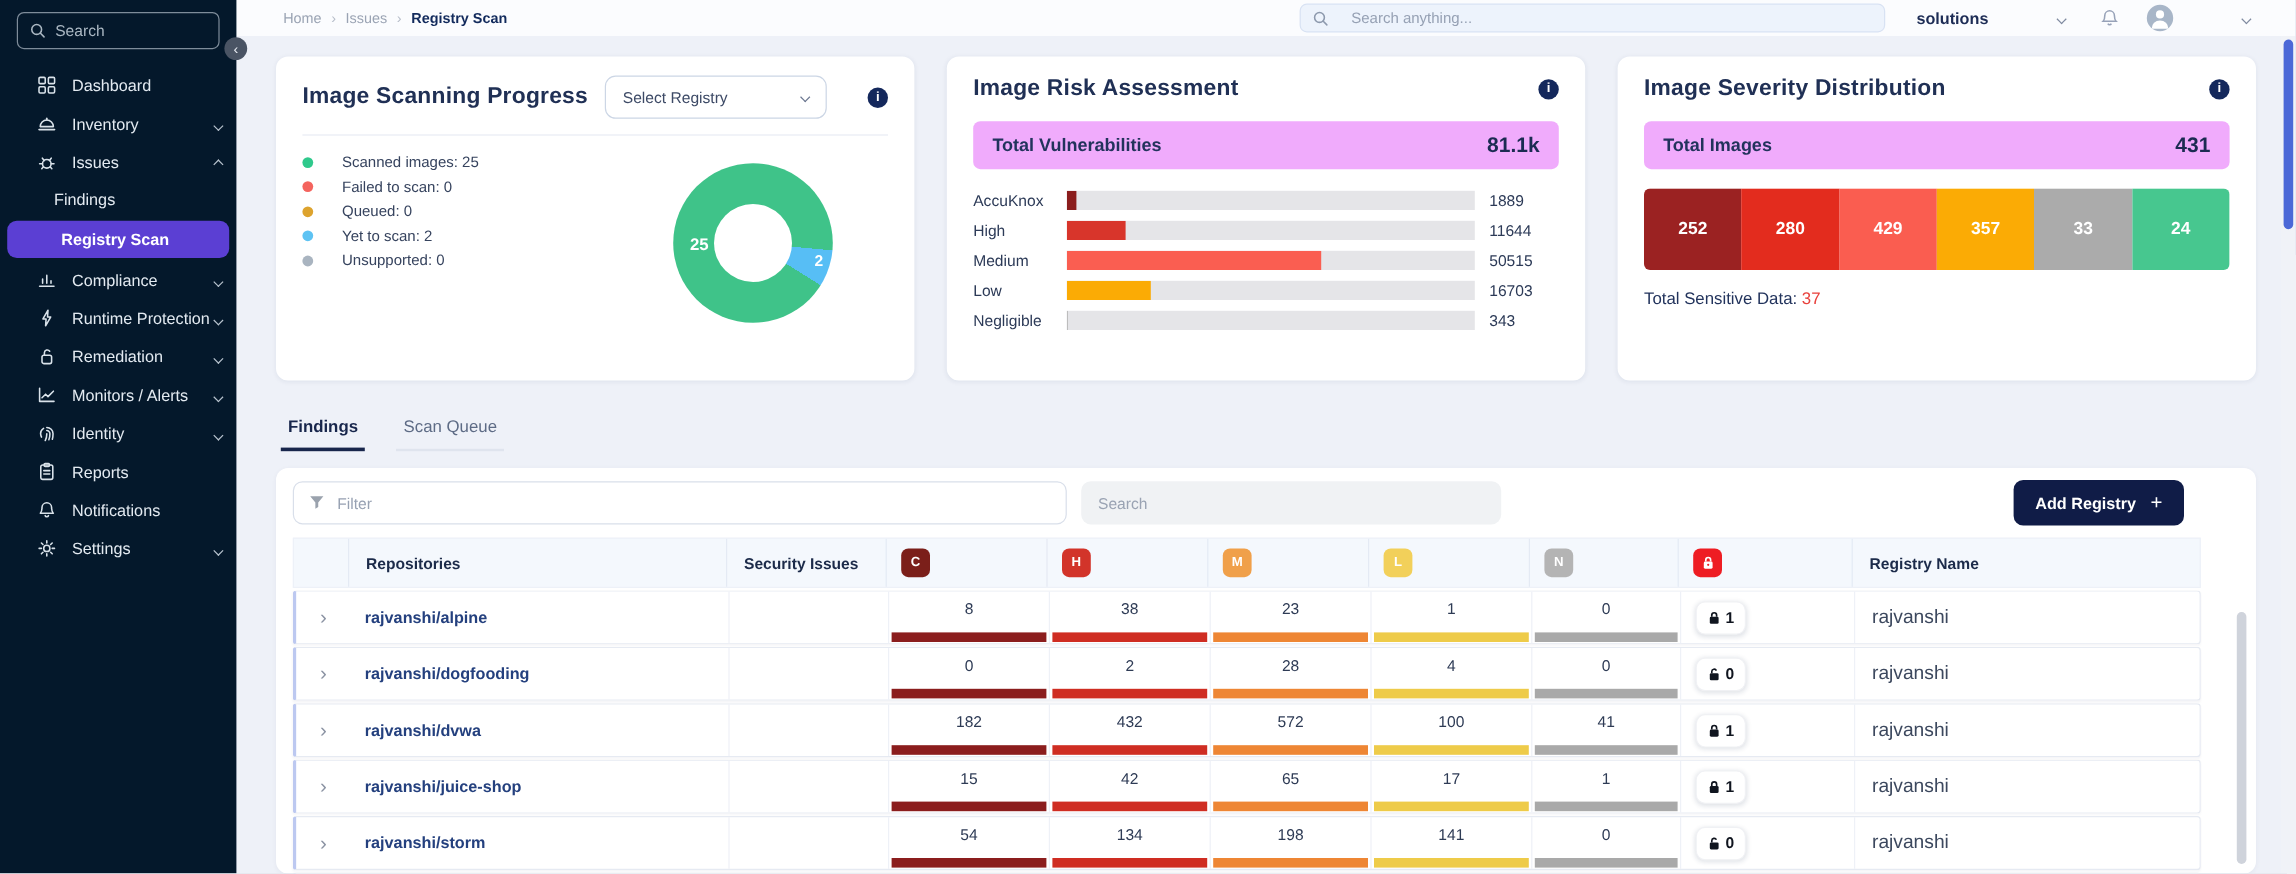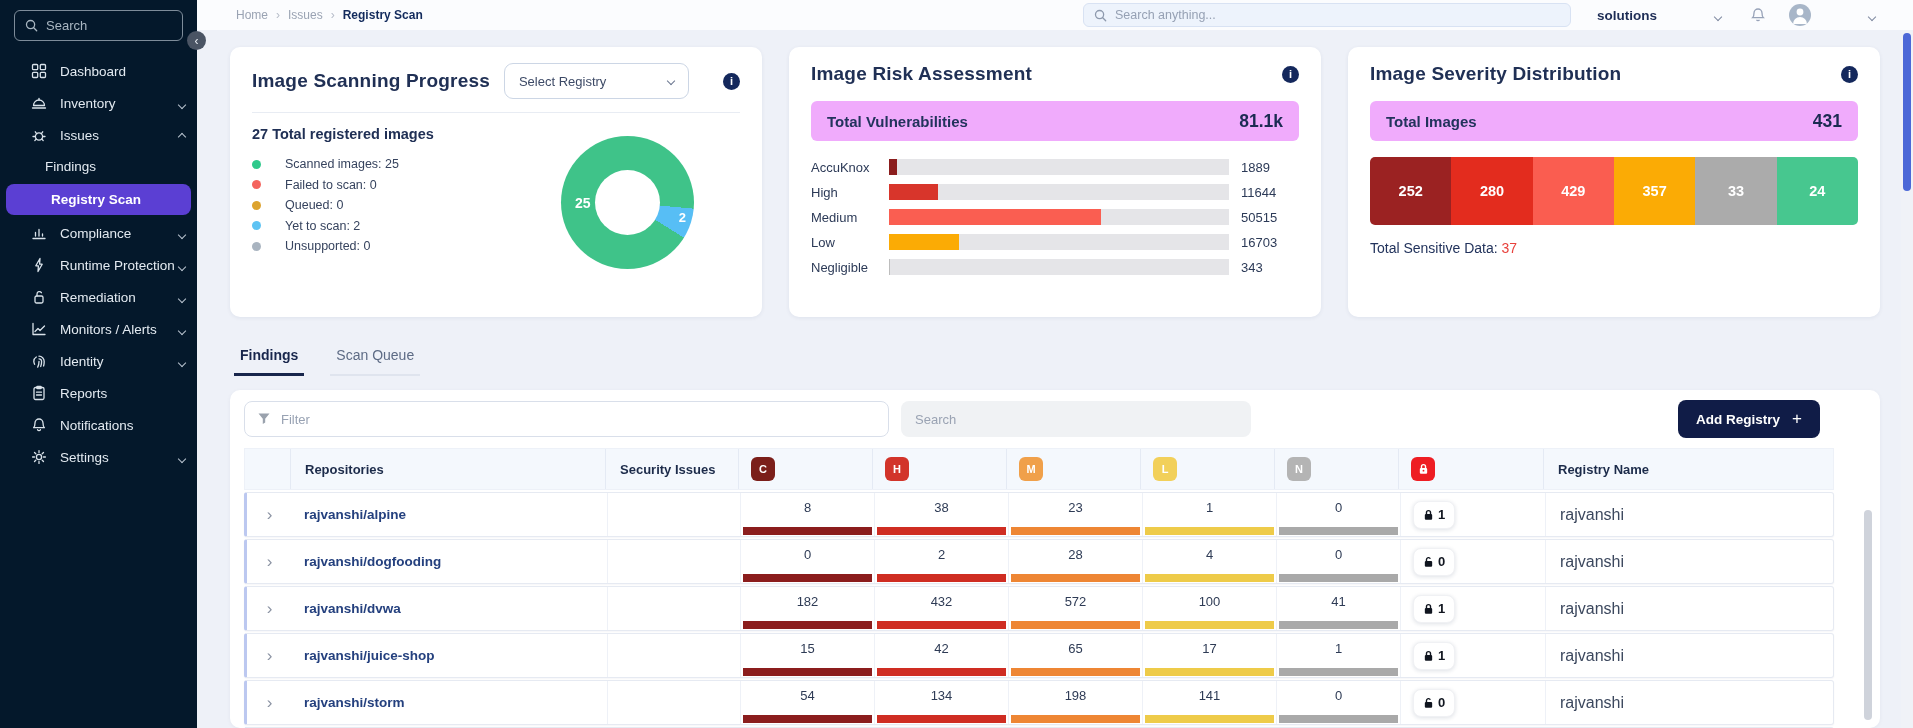--- a/index.html
+++ b/index.html
@@ -27,21 +27,21 @@
   .chev.up{transform:rotate(-135deg);}
   .nav-child{padding-left:45px;height:31px;display:flex;align-items:center;font-size:13.5px;cursor:pointer;color:#e3eaf1;}
   .nav-child.active{background:#5b3fd3;border-radius:8px;margin:2px 6px;height:31px;font-weight:600;color:#fff;}
   
   .main{flex:1;display:flex;flex-direction:column;min-width:0;}
   .topbar{height:30px;background:#fbfcfe;display:flex;align-items:center;padding:0 38px 0 39px;flex:none;}
   .crumbs{display:flex;align-items:center;gap:8px;font-size:12px;color:#9aa3b3;}
   .crumb-sep{color:#b6bdc9;font-size:12px;}
   .crumb-last{color:#122a5c;font-weight:700;}
   .top-search{margin-left:auto;width:488px;height:24px;background:#edf3fc;border:1px solid #d8e2f3;border-radius:6px;
-    display:flex;align-items:center;gap:8px;padding:0 10px;}
+    display:flex;align-items:center;gap:19px;padding:0 10px;}
   .top-search input{background:transparent;border:0;outline:0;font-size:12.5px;color:#52607a;width:100%;font-family:inherit;}
   .top-search input::placeholder{color:#96a1b4;}
   .top-right{display:flex;align-items:center;margin-left:26px;}
   .tenant{font-size:13.5px;font-weight:700;color:#1d2c55;}
   .tr-chev{color:#7f8aa0;margin-left:58px;}
   .tr-bell{margin-left:28px;}
   .tr-avatar{margin-left:22px;width:22px;height:22px;border-radius:50%;background:#a8b6c8;display:flex;align-items:flex-end;justify-content:center;overflow:hidden;}
   .tr-chev2{color:#7f8aa0;margin-left:58px;}
   .content{flex:1;padding:17px 33px 0;display:flex;flex-direction:column;min-height:0;}
   
@@ -305,21 +305,20 @@
         <section class="card">
           <div class="card-title-row">
             <h2 class="card-title">Image Scanning Progress</h2>
             <div class="select-box">
               <span>Select Registry</span>
               <span class="chev"></span>
             </div>
             <span class="info-dot">i</span>
           </div>
           <div class="card-divider"></div>
-          <div class="scan-summary">27 Total registered images</div>
           <div class="legend">
             <div class="legend-item">
                 <span class="legend-dot" style="background: rgb(47, 201, 140);"></span>
                 <span>Scanned images: 25</span>
               </div>
             <div class="legend-item">
                 <span class="legend-dot" style="background: rgb(244, 100, 94);"></span>
                 <span>Failed to scan: 0</span>
               </div>
             <div class="legend-item">

